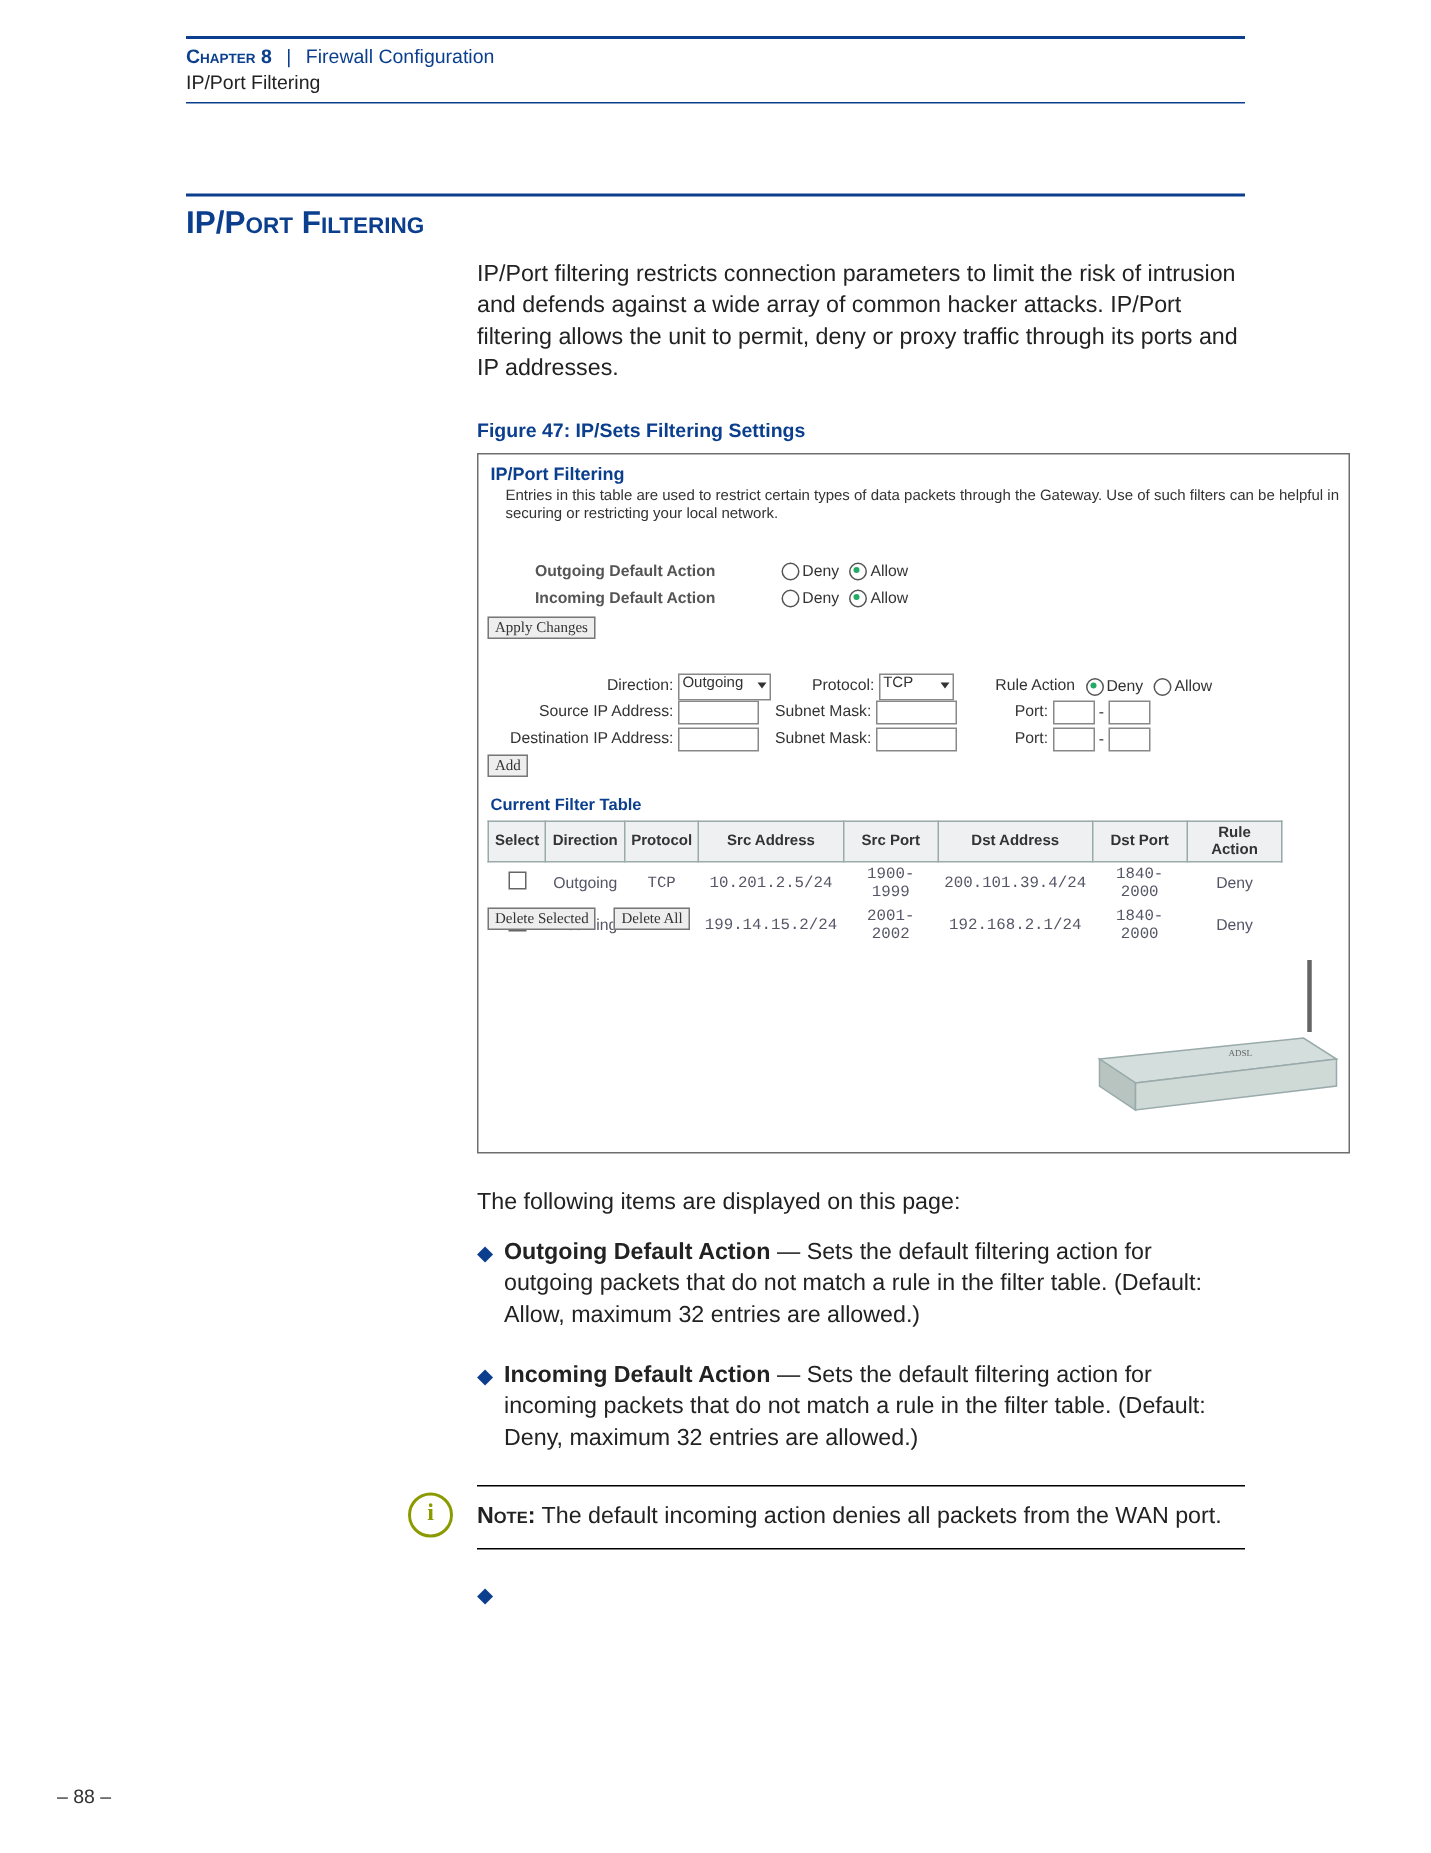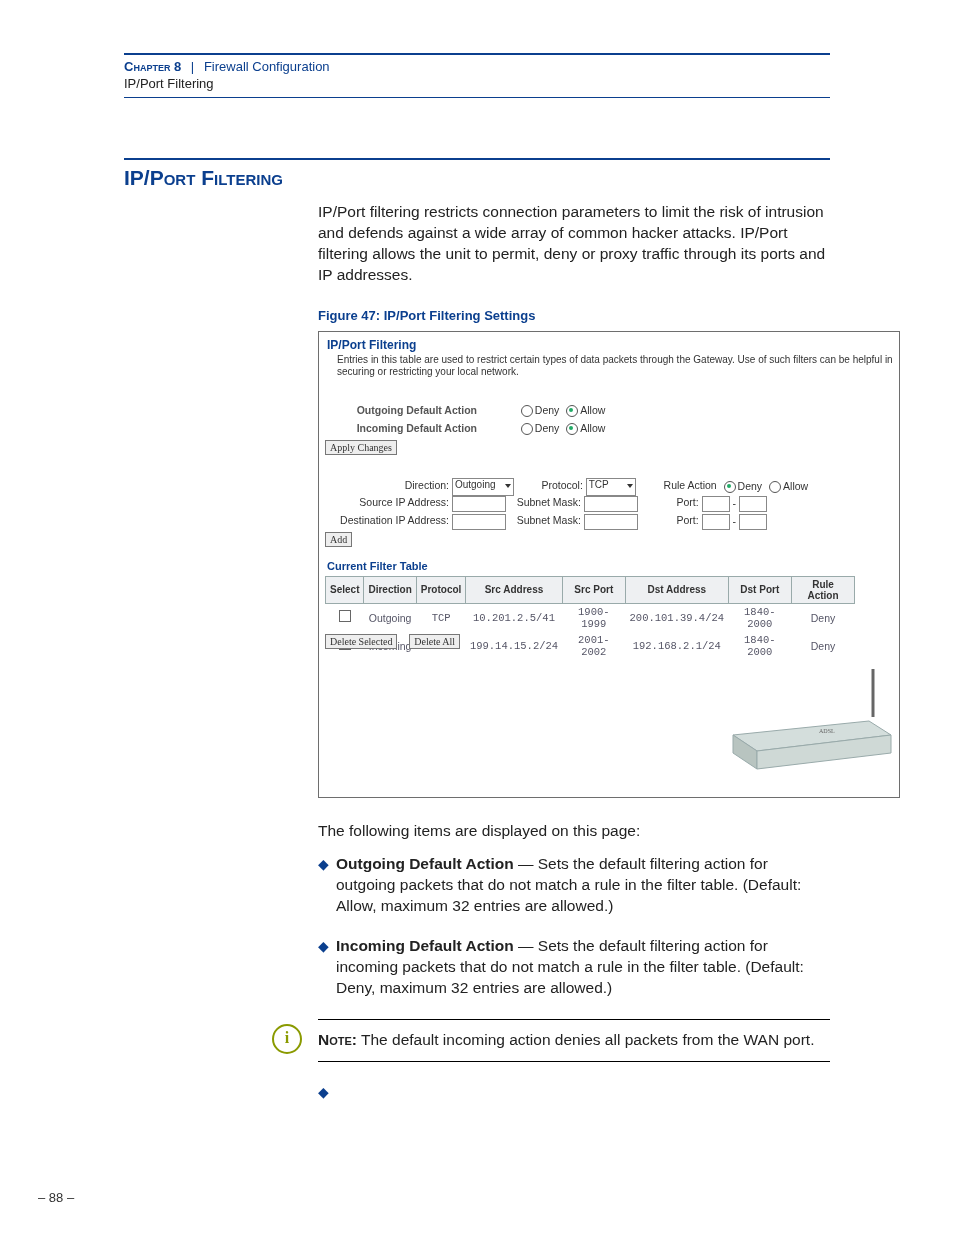--- a/index.html
+++ b/index.html
@@ -1,16 +1,16 @@
 <!DOCTYPE html>
 <html><head>
 <meta charset="utf-8">
 <style>
 html,body{margin:0;padding:0;background:#fff;font-family:Verdana,Geneva,sans-serif;color:#222}
-.page{width:878px;height:1235px;position:relative;margin:0 auto;box-sizing:border-box;padding:53px 86px 0 86px}
+.page{width:878px;height:1235px;position:relative;margin:0 auto;box-sizing:border-box;padding:24px 86px 0 86px}
 .top-rule{border-top:2.5px solid #0b3f8e;height:0;margin:0 0 4px 0}
 .hdr-line1{font-size:13px;color:#0b3f8e}
 .hdr-line1 .chapnum{font-variant:small-caps;font-weight:bold}
 .hdr-line1 .sep{color:#0b3f8e;margin:0 6px}
 .hdr-line1 .chaptitle{color:#0b3f8e}
 .hdr-line2{font-size:13px;color:#222;margin-top:2px}
 .thin-rule{border-top:1px solid #0b3f8e;height:0;margin-top:6px}
 .below-header{height:60px}
 .content-rule{border-top:2.5px solid #0b3f8e;margin:0 0 6px 0}
 .h1{font-family:Verdana,Geneva,sans-serif;font-variant:small-caps;color:#0b3f8e;font-weight:bold;font-size:21px;margin:6px 0 12px 0}
@@ -58,21 +58,21 @@
   <div class="hdr-line2">IP/Port Filtering</div>
   <div class="thin-rule"></div>
   <div class="below-header"></div>
 
   <div class="content-rule"></div>
   <div class="h1">IP/Port Filtering</div>
 
   <div class="body-col">
     <p class="para">IP/Port filtering restricts connection parameters to limit the risk of intrusion and defends against a wide array of common hacker attacks. IP/Port filtering allows the unit to permit, deny or proxy traffic through its ports and IP addresses.</p>
 
-    <div class="figcap">Figure 47:  IP/Port Filtering Settings</div>
+    <div class="figcap">Figure 47:  IP/Sets Filtering Settings</div>
 
     <div class="screenshot">
       <div class="ss-title">IP/Port Filtering</div>
       <div class="ss-desc">Entries in this table are used to restrict certain types of data packets through the Gateway. Use of such filters can be helpful in securing or restricting your local network.</div>
 
       <div class="ss-row" style="left:8px;top:72px">
         <span class="ss-label" style="width:150px;font-weight:bold;color:#555">Outgoing Default Action</span>
         <span style="display:inline-block;width:34px"></span>
         <span class="radio"></span><span>Deny</span>
         <span class="radio sel"></span><span>Allow</span>
@@ -130,21 +130,21 @@
           <th>Src Address</th>
           <th>Src Port</th>
           <th>Dst Address</th>
           <th>Dst Port</th>
           <th>Rule Action</th>
         </tr>
         <tr>
           <td><span class="chk"></span></td>
           <td class="dir">Outgoing</td>
           <td>TCP</td>
-          <td>10.201.2.5/41</td>
+          <td>10.201.2.5/24</td>
           <td>1900-1999</td>
           <td>200.101.39.4/24</td>
           <td>1840-2000</td>
           <td class="dir">Deny</td>
         </tr>
         <tr>
           <td><span class="chk"></span></td>
           <td class="dir">Incoming</td>
           <td>UDP</td>
           <td>199.14.15.2/24</td>

